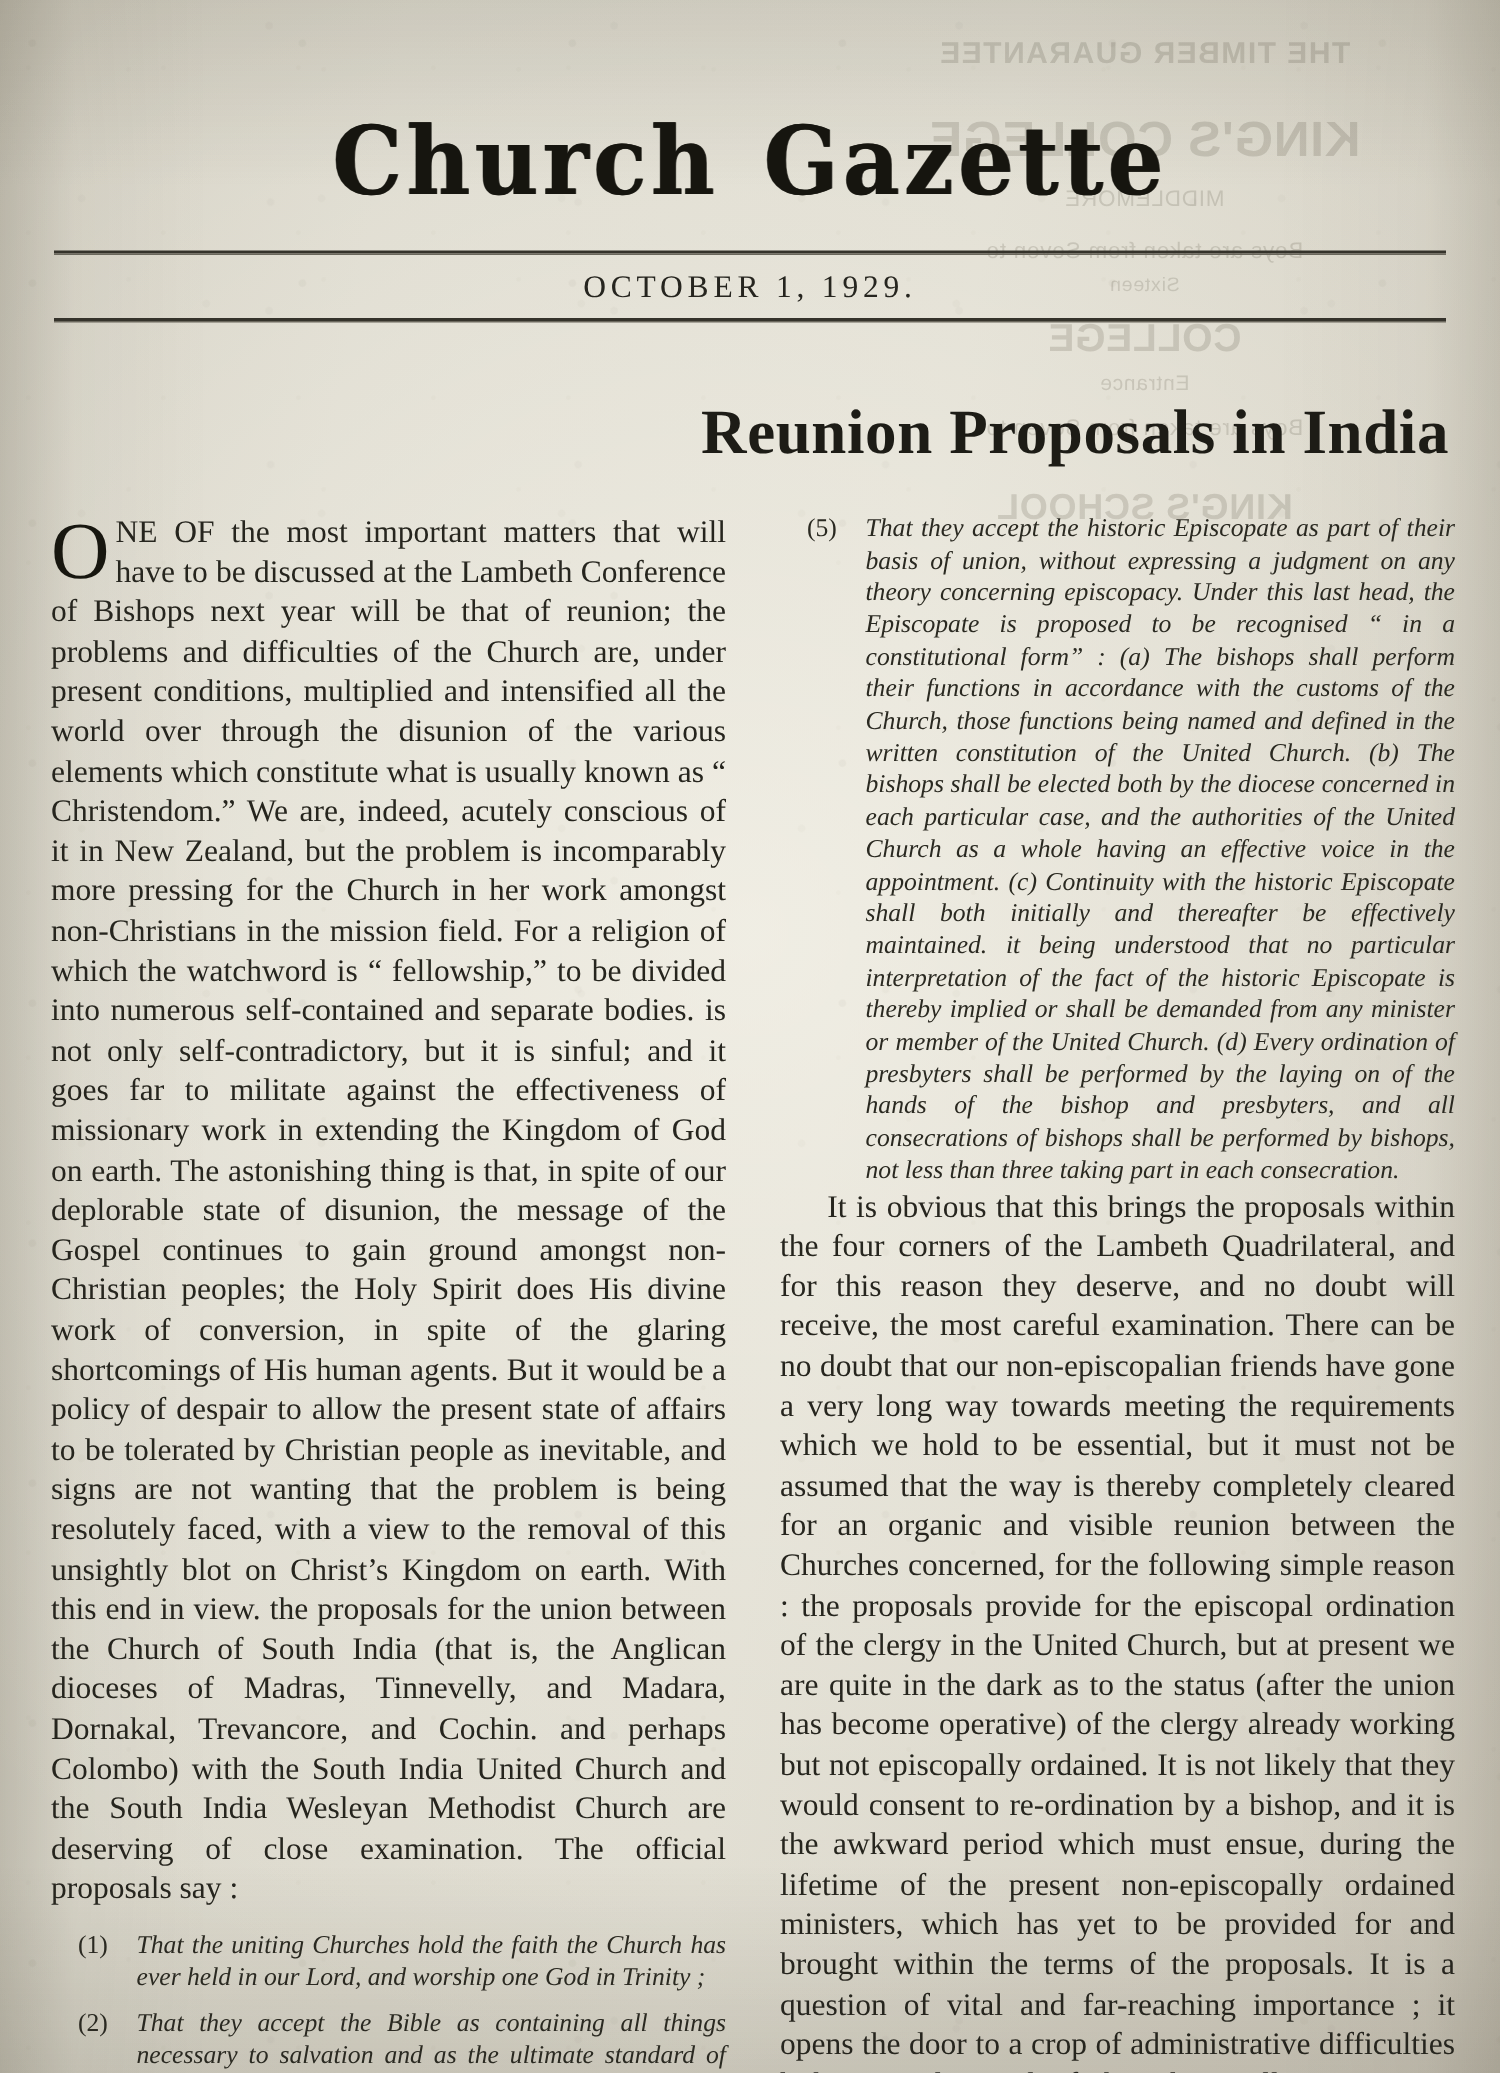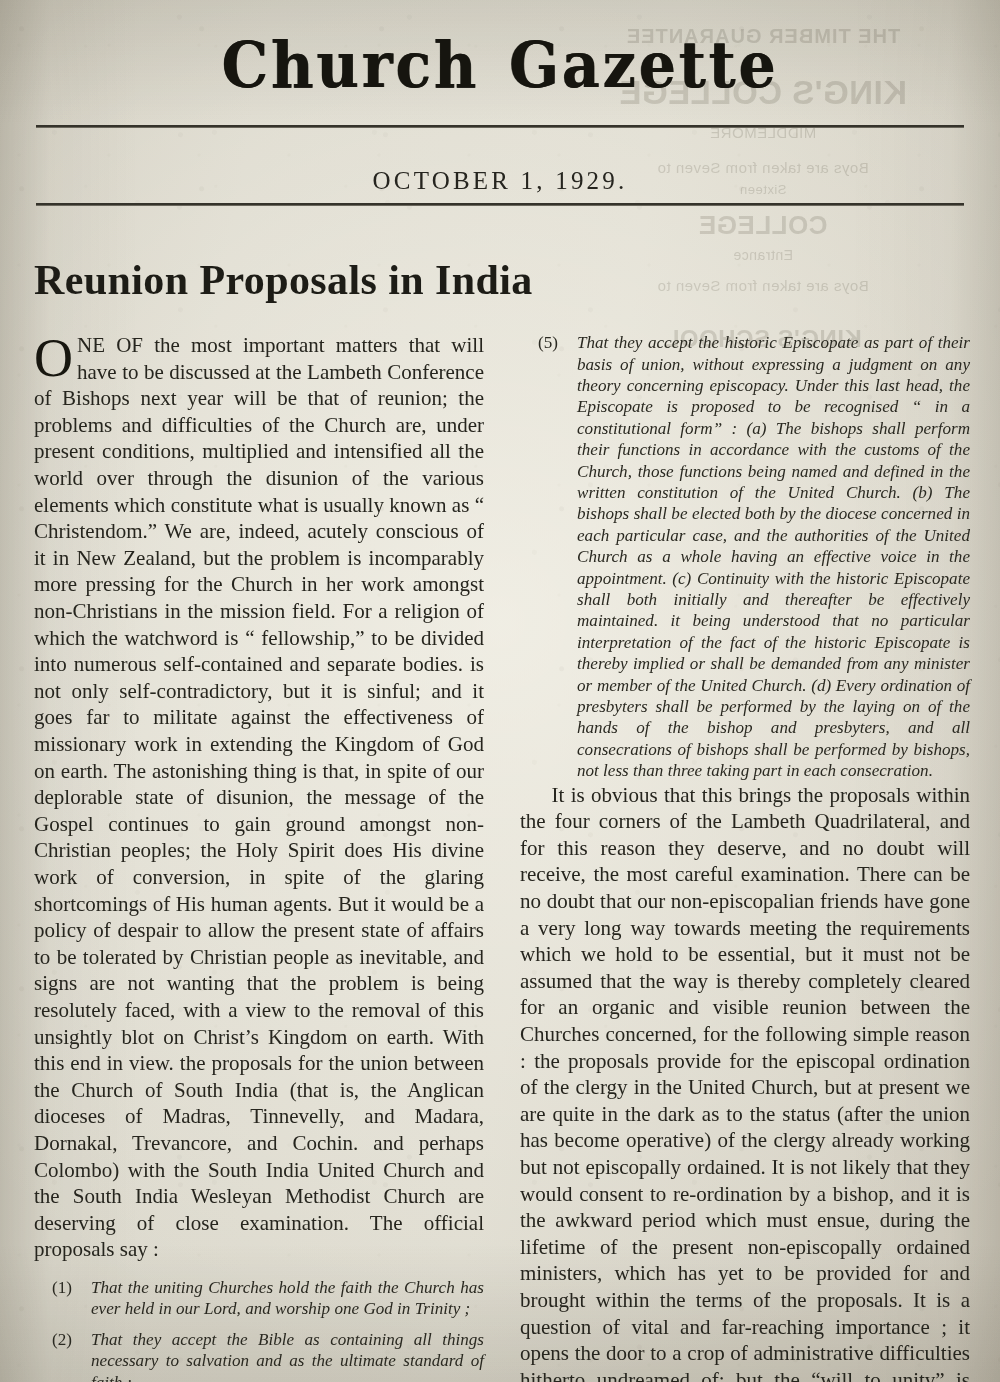--- a/index.html
+++ b/index.html
@@ -85,21 +85,21 @@
   
   .content {
     position: relative;
     z-index: 3;
     padding: 0 34px;
   }
 
   
   .masthead {
     text-align: center;
-    padding-top: 34px;
+    padding-top: 76px;
   }
   .masthead-title {
     font-family: "DejaVu Serif", "Liberation Serif", serif;
     font-size: 63px;
     font-weight: bold;
     letter-spacing: 3px;
     color: #16150f;
     line-height: 1;
     
     transform: scaleX(0.93);
@@ -112,30 +112,29 @@
     margin: 0 2px;
     border-top: 2.2px solid #35332b;
     border-bottom: 1px solid #6a675c;
     box-sizing: content-box;
   }
   .rule-top { margin-top: 28px; }
   .rule-bottom { margin-top: 0; }
 
   .issue-date {
     text-align: center;
-    font-size: 25px;
+    font-size: 21px;
     letter-spacing: 3.2px;
     color: #26251f;
     padding: 9px 0 8px;
-    margin-top: 30px;
   }
 
   
   .headline {
-    text-align: left;
+    text-align: right;
     font-size: 42px;
     letter-spacing: 0.4px;
     color: #1d1c16;
     margin: 52px 0 30px;
     line-height: 1.05;
   }
 
   
   .columns {
     display: flex;

